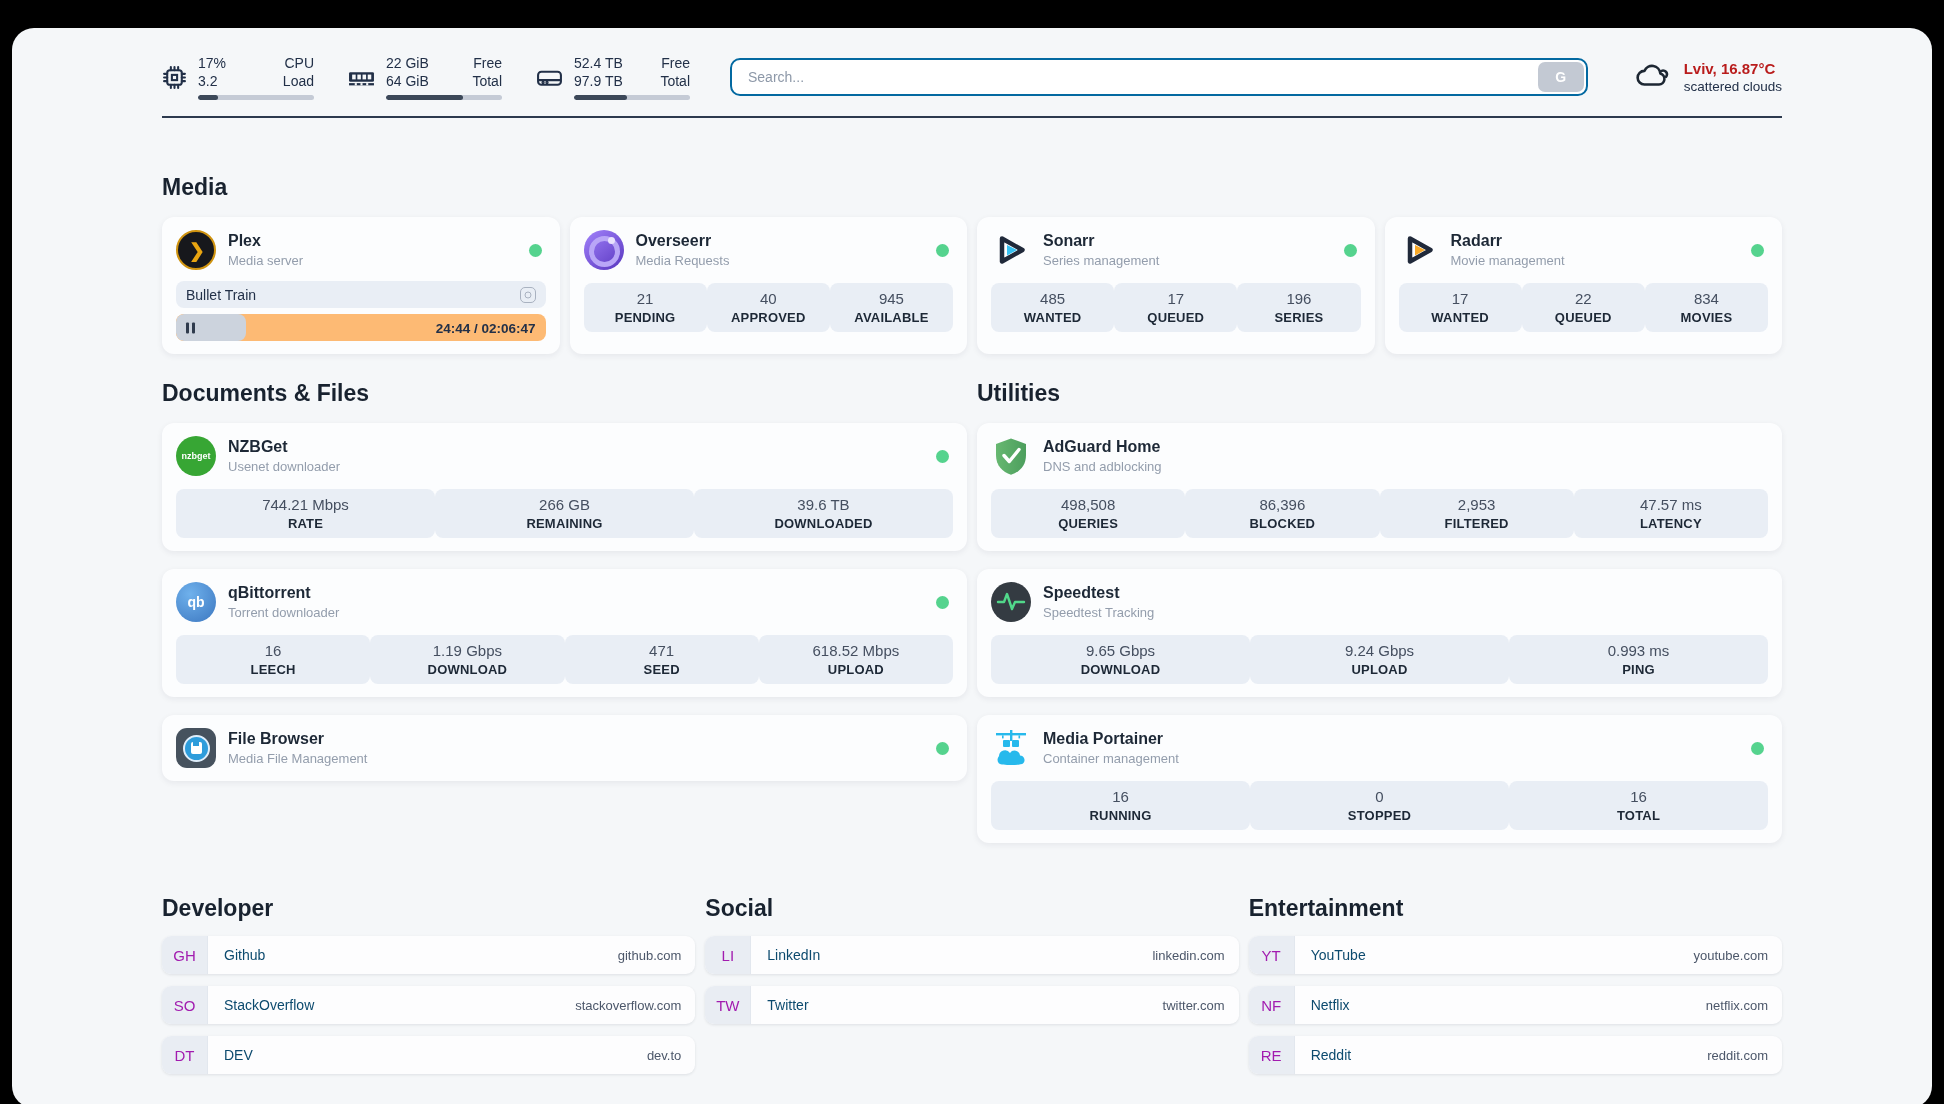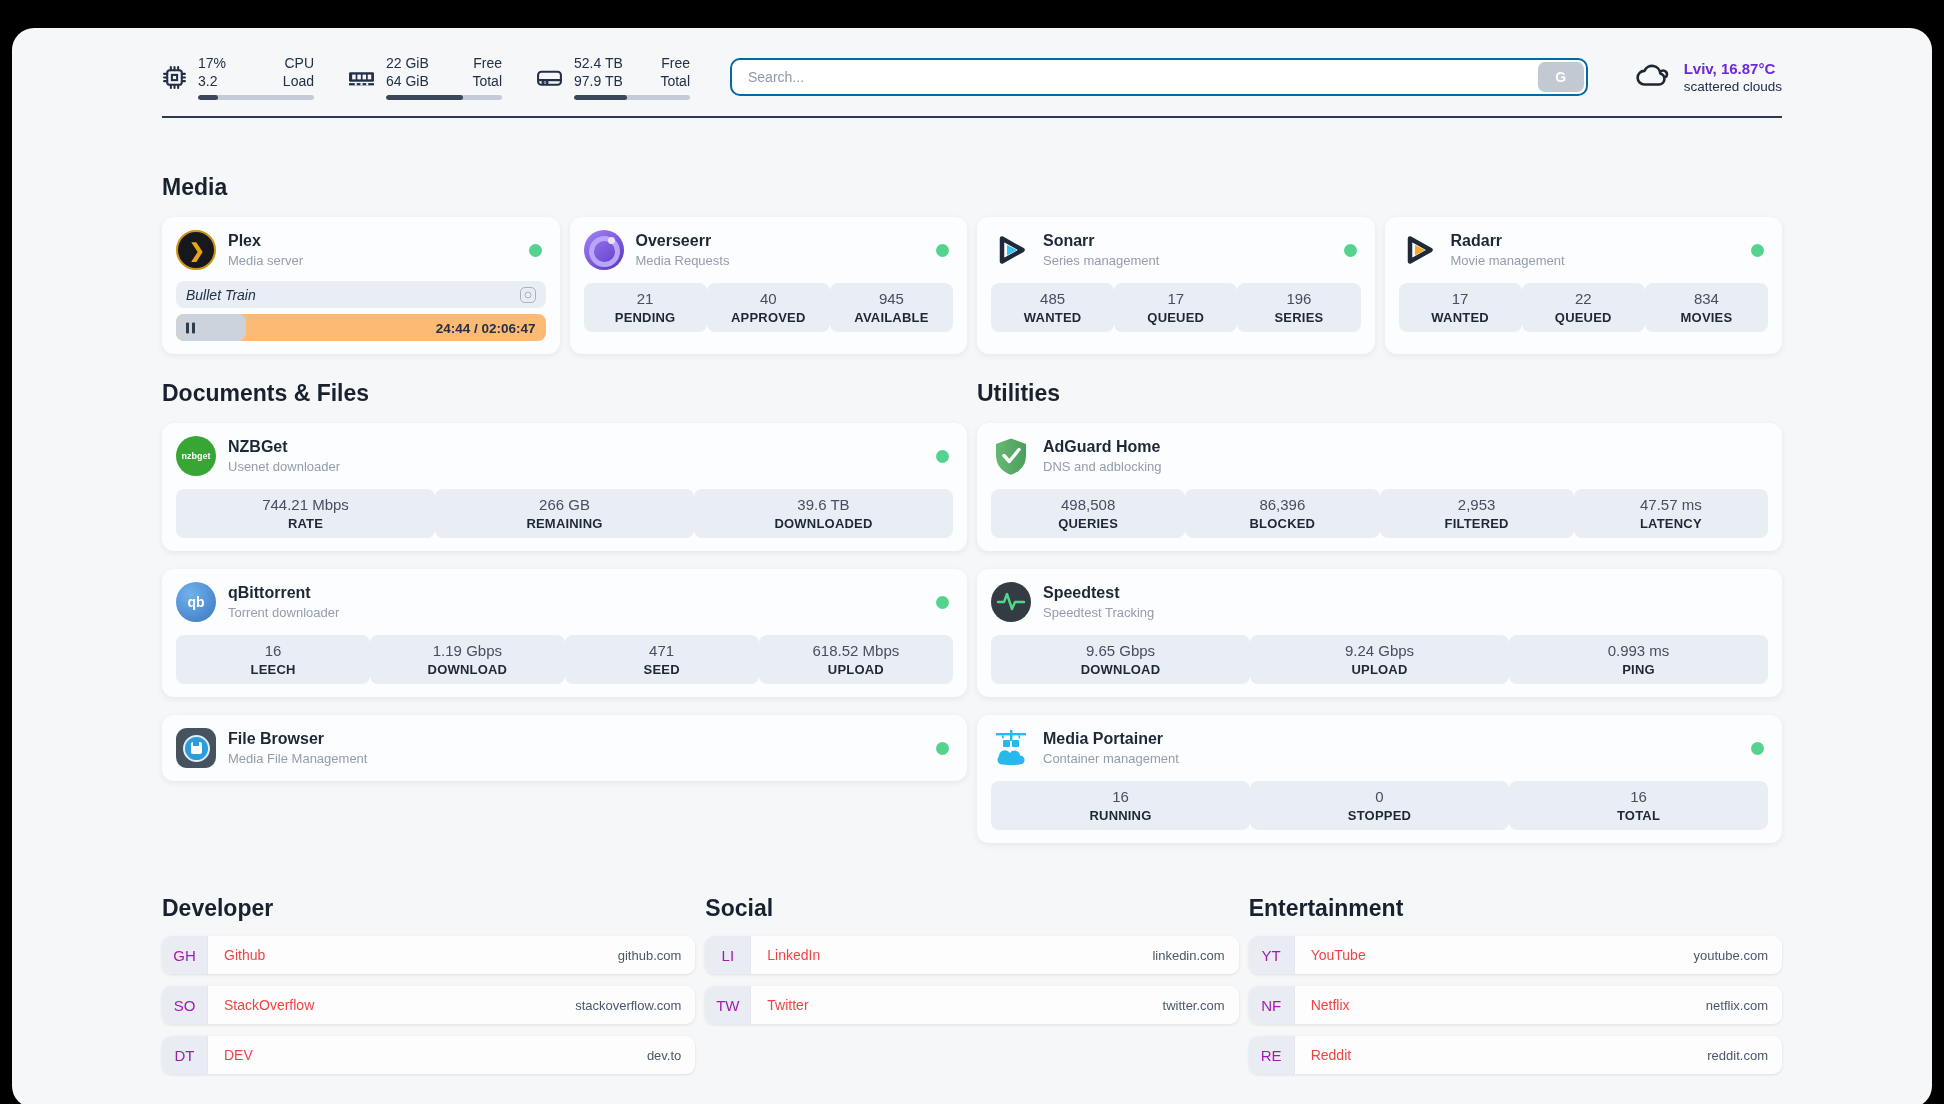--- a/index.html
+++ b/index.html
@@ -23,21 +23,21 @@
 
   .searchwrap { flex:1; margin:0 46px 0 40px; position:relative; height:38px; }
   .searchwrap input { width:100%; height:100%; border:2px solid #0369a1; border-radius:10px;
         background:#fff; padding:0 62px 0 16px; font-size:14px; color:#223048; outline:none;
         font-family:"Liberation Sans",sans-serif; }
   .searchwrap input::placeholder { color:#8d98a8; }
   .search-btn { position:absolute; right:4px; top:4px; bottom:4px; width:46px; background:#c3c9d3;
         border:none; border-radius:7px; color:#fff; font-weight:700; font-size:14px; cursor:pointer; }
 
   .weather { display:flex; align-items:center; gap:13px; }
-  .weather-main { font-size:15px; font-weight:700; color:#6d28d9; }
+  .weather-main { font-size:15px; font-weight:700; color:#b91c1c; }
   .weather-sub { font-size:13.5px; color:#223048; margin-top:2px; }
 
   
   main { padding:0 150px; }
   .section-title { font-size:23px; font-weight:700; color:#18222f; }
   .sec-media { margin:56px 0 16px; }
   .grid4 { display:grid; grid-template-columns:repeat(4,1fr); gap:10px; }
   .grid2 { display:grid; grid-template-columns:1fr 1fr; gap:10px; margin-top:26px; align-items:start; }
   .grid2 .section-title { margin-bottom:16px; }
   .colstack .card { margin-bottom:18px; }
@@ -53,21 +53,21 @@
   .app-sub  { font-size:13px; color:#939dac; margin-top:3px; }
   .dot { width:13px; height:13px; border-radius:50%; background:#55d38e; margin-left:auto;
          margin-right:4px; }
   .stats { display:flex; margin-top:13px; }
   .stat { flex:1; background:#e9eef5; border-radius:8px; text-align:center; padding:7px 4px; }
   .stat-v { font-size:15px; color:#454f60; }
   .stat-l { font-size:13px; font-weight:700; color:#1d2836; margin-top:3px; letter-spacing:.2px; }
 
   
   .np-row { margin-top:11px; background:#e9eef5; border-radius:8px; height:27px; display:flex;
-            align-items:center; padding:0 10px; font-size:14px; color:#223048;font-style:italic; }
+            align-items:center; padding:0 10px; font-size:14px; color:#223048; }
   .cam { margin-left:auto; width:16px; height:16px; border:1.8px solid #a9b2c0; border-radius:5px;
          position:relative; cursor:pointer; }
   .cam::after { content:""; position:absolute; left:50%; top:50%; transform:translate(-50%,-50%);
          width:5px; height:5px; border:1.8px solid #a9b2c0; border-radius:50%; }
   .pg-row { margin-top:6px; background:#fdba74; border-radius:8px; height:27px; position:relative;
             overflow:hidden; }
   .pg-fill { position:absolute; left:0; top:0; bottom:0; background:#ccd3dd; border-radius:8px; }
   .pause { position:absolute; left:10px; top:50%; transform:translateY(-50%); display:flex; gap:3px; }
   .pause i { width:3px; height:11px; background:#2f3b4d; border-radius:1px; display:block; }
   .pg-time { position:absolute; right:10px; top:50%; transform:translateY(-50%);
@@ -94,21 +94,21 @@
   .fb-floppy::after { content:""; position:absolute; left:2.5px; top:0; width:6px; height:3.5px;
                background:#2d9cdb; }
   .ic-speedtest { background:#343b42; border-radius:50%; }
 
   
   .bm { display:flex; align-items:center; height:38px; background:#fdfdfe; border-radius:9px;
         box-shadow:0 1px 3px rgba(22,32,52,.1); margin-bottom:12px; overflow:hidden;
         cursor:pointer; }
   .bm-badge { width:46px; align-self:stretch; background:#e9edf3; display:flex; align-items:center;
         justify-content:center; font-size:15px; color:#a21caf; border-right:1px solid #e2e7ee; }
-  .bm-name { margin-left:16px; font-size:14px; color:#ef4444; }
+  .bm-name { margin-left:16px; font-size:14px; color:#0c4a6e; }
   .bm-url { margin-left:auto; margin-right:14px; font-size:13px; color:#4c576a; }
 </style>
 </head>
 <body>
 
 <div class="page">
 
   <header class="topbar">
     <div class="sys-stats">
 

